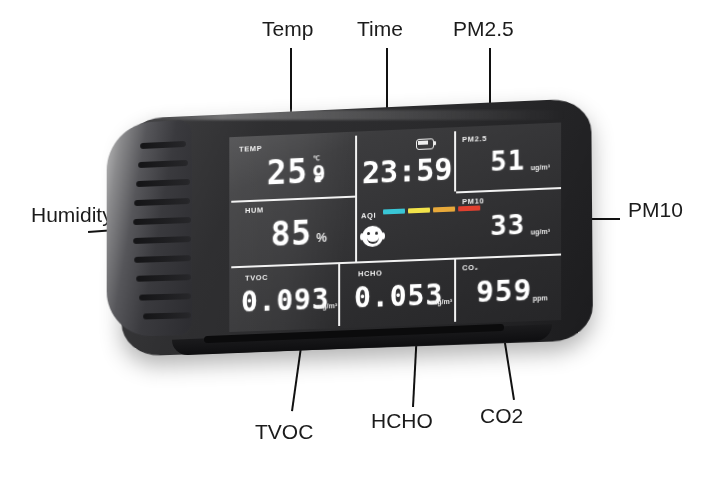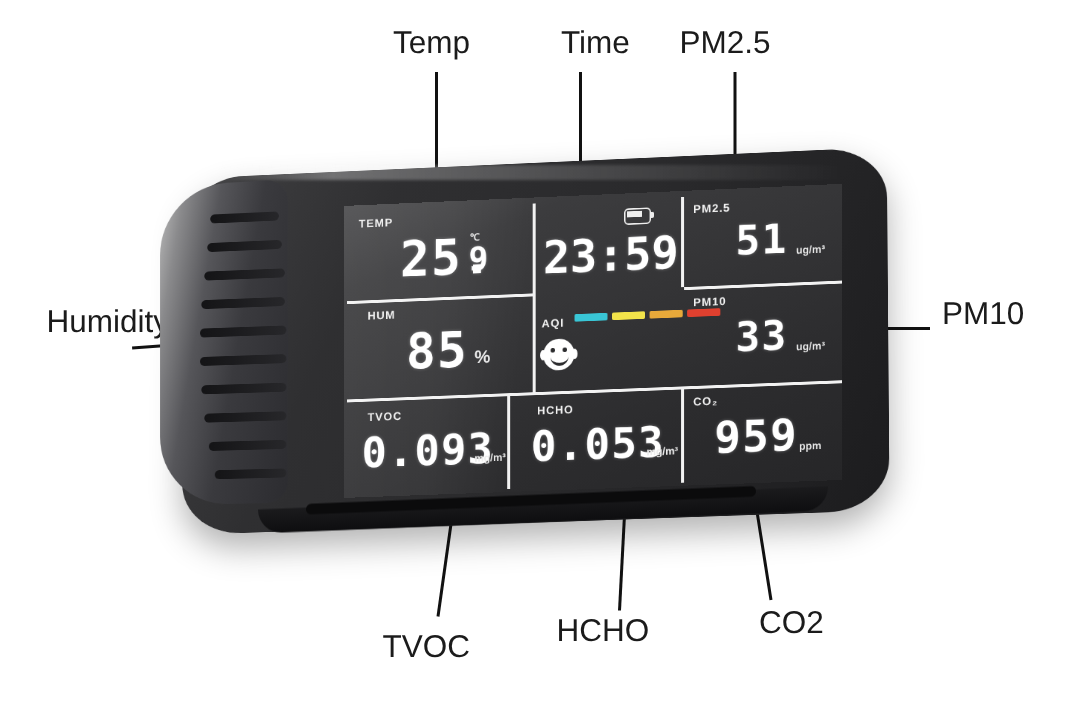--- a/index.html
+++ b/index.html
@@ -121,27 +121,27 @@
   <div class="line" style="left:489px;top:48px;width:1.6px;height:127px;"></div>
 
   <div class="line" style="left:88px;top:231px;width:222px;height:1.6px;transform:rotate(-4.2deg);"></div>
   <div class="line" style="left:506px;top:218px;width:114px;height:1.6px;"></div>
 
   <div class="line" style="left:291px;top:303px;width:1.6px;height:108px;transform:rotate(8deg);transform-origin:bottom;"></div>
   <div class="line" style="left:412px;top:303px;width:1.6px;height:104px;transform:rotate(3deg);transform-origin:bottom;"></div>
   <div class="line" style="left:513px;top:296px;width:1.6px;height:104px;transform:rotate(-9deg);transform-origin:bottom;"></div>
 
   <div class="ann" style="left:262px;top:17px;">Temp</div>
-  <div class="ann" style="left:374px;top:17px;">Time</div>
+  <div class="ann" style="left:357px;top:17px;">Time</div>
   <div class="ann" style="left:453px;top:17px;">PM2.5</div>
   <div class="ann" style="left:31px;top:203px;">Humidity</div>
   <div class="ann" style="left:628px;top:198px;">PM10</div>
   <div class="ann" style="left:255px;top:420px;">TVOC</div>
   <div class="ann" style="left:371px;top:409px;">HCHO</div>
-  <div class="ann" style="left:506px;top:404px;">CO2</div>
+  <div class="ann" style="left:480px;top:404px;">CO2</div>
 
   <div class="device">
 
     <div class="shell"></div>
     <div class="shell-top-hl"></div>
     <div class="cap"></div>
 
     <div class="vents">
       <div class="vent" style="left:10px;top:0px;width:46px;"></div>
       <div class="vent" style="left:8px;top:19px;width:50px;"></div>

